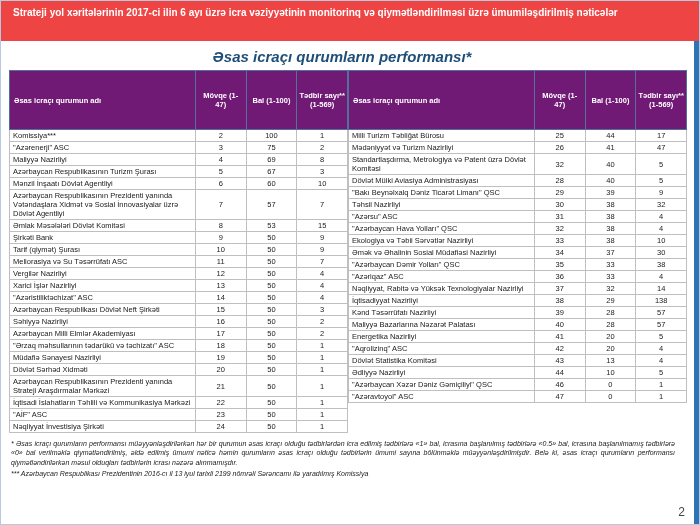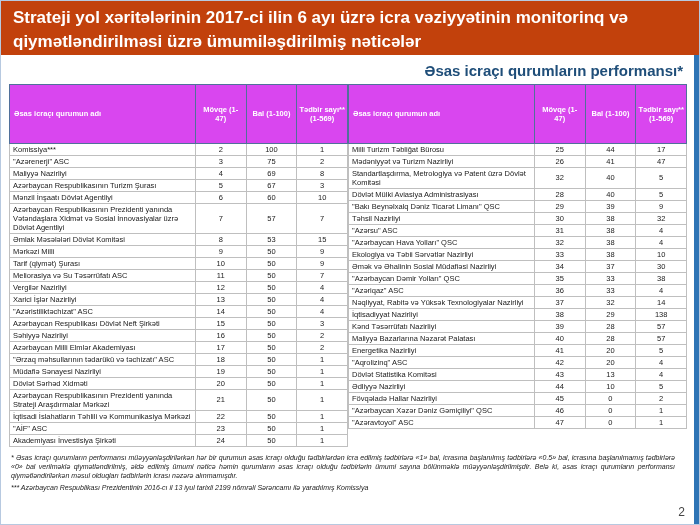--- a/index.html
+++ b/index.html
@@ -12,53 +12,54 @@
     position: relative;
     width: 700px;
     height: 525px;
     background: #ffffff;
     border: 1px solid #b7c9e0;
     overflow: hidden;
   }
   .banner {
     position: relative;
     z-index: 2;
-    background: #c2410c;
+    background: #ef4444;
     color: #ffffff;
     font-weight: bold;
-    font-size: 17px;
+    font-size: 10px;
     line-height: 1.4;
-    padding: 5px 16px 1px 12px;
+    padding: 5px 16px 21px 12px;
   }
   .accent-strip {
     position: absolute;
     z-index: 1;
     top: 0; right: 0; bottom: 0;
     width: 5px;
     background: #2E74B5;
   }
   .subtitle {
-    text-align: right;
+    text-align: center;
     color: #1F4E79;
     font-weight: bold;
     font-size: 15px;
     padding: 7px 16px 5px 0;
+    font-style: italic;
   }
   .tables {
     display: flex;
     align-items: flex-start;
     padding: 0 12px 0 8px;
   }
   table.half {
     width: 50%;
     border-collapse: collapse;
     table-layout: fixed;
   }
   th {
-    background: #d946ef;
+    background: #701a75;
     color: #ffffff;
     font-size: 7.5px;
     font-weight: bold;
     border: 1px solid #51709a;
     padding: 20px 2px;
     vertical-align: middle;
     height: 30px;
   }
   th.c-name { text-align: left; padding-left: 4px; }
   th.c-num { text-align: center; }
@@ -152,21 +153,21 @@
             <td class="c-num">57</td>
             <td class="c-num">7</td>
           </tr>
           <tr>
             <td class="c-name">Əmlak Məsələləri Dövlət Komitəsi</td>
             <td class="c-num">8</td>
             <td class="c-num">53</td>
             <td class="c-num">15</td>
           </tr>
           <tr>
-            <td class="c-name">Mərkəzi Milli</td>
+            <td class="c-name">Şirkəti Bank</td>
             <td class="c-num">9</td>
             <td class="c-num">50</td>
             <td class="c-num">9</td>
           </tr>
           <tr>
             <td class="c-name">Tarif (qiymət) Şurası</td>
             <td class="c-num">10</td>
             <td class="c-num">50</td>
             <td class="c-num">9</td>
           </tr>
@@ -242,21 +243,21 @@
             <td class="c-num">50</td>
             <td class="c-num">1</td>
           </tr>
           <tr>
             <td class="c-name">"AİF" ASC</td>
             <td class="c-num">23</td>
             <td class="c-num">50</td>
             <td class="c-num">1</td>
           </tr>
           <tr>
-            <td class="c-name">Akademiyası İnvestisiya Şirkəti</td>
+            <td class="c-name">Nəqliyyat İnvestisiya Şirkəti</td>
             <td class="c-num">24</td>
             <td class="c-num">50</td>
             <td class="c-num">1</td>
           </tr>
         </tbody>
     </table>
 
     <table class="half">
       <thead>
         <tr>
@@ -381,26 +382,20 @@
             <td class="c-num">13</td>
             <td class="c-num">4</td>
           </tr>
           <tr>
             <td class="c-name">Ədliyyə Nazirliyi</td>
             <td class="c-num">44</td>
             <td class="c-num">10</td>
             <td class="c-num">5</td>
           </tr>
           <tr>
-            <td class="c-name">Fövqəladə Hallar Nazirliyi</td>
-            <td class="c-num">45</td>
-            <td class="c-num">0</td>
-            <td class="c-num">2</td>
-          </tr>
-          <tr>
             <td class="c-name">"Azərbaycan Xəzər Dəniz Gəmiçiliyi" QSC</td>
             <td class="c-num">46</td>
             <td class="c-num">0</td>
             <td class="c-num">1</td>
           </tr>
           <tr>
             <td class="c-name">"Azəravtoyol" ASC</td>
             <td class="c-num">47</td>
             <td class="c-num">0</td>
             <td class="c-num">1</td>

